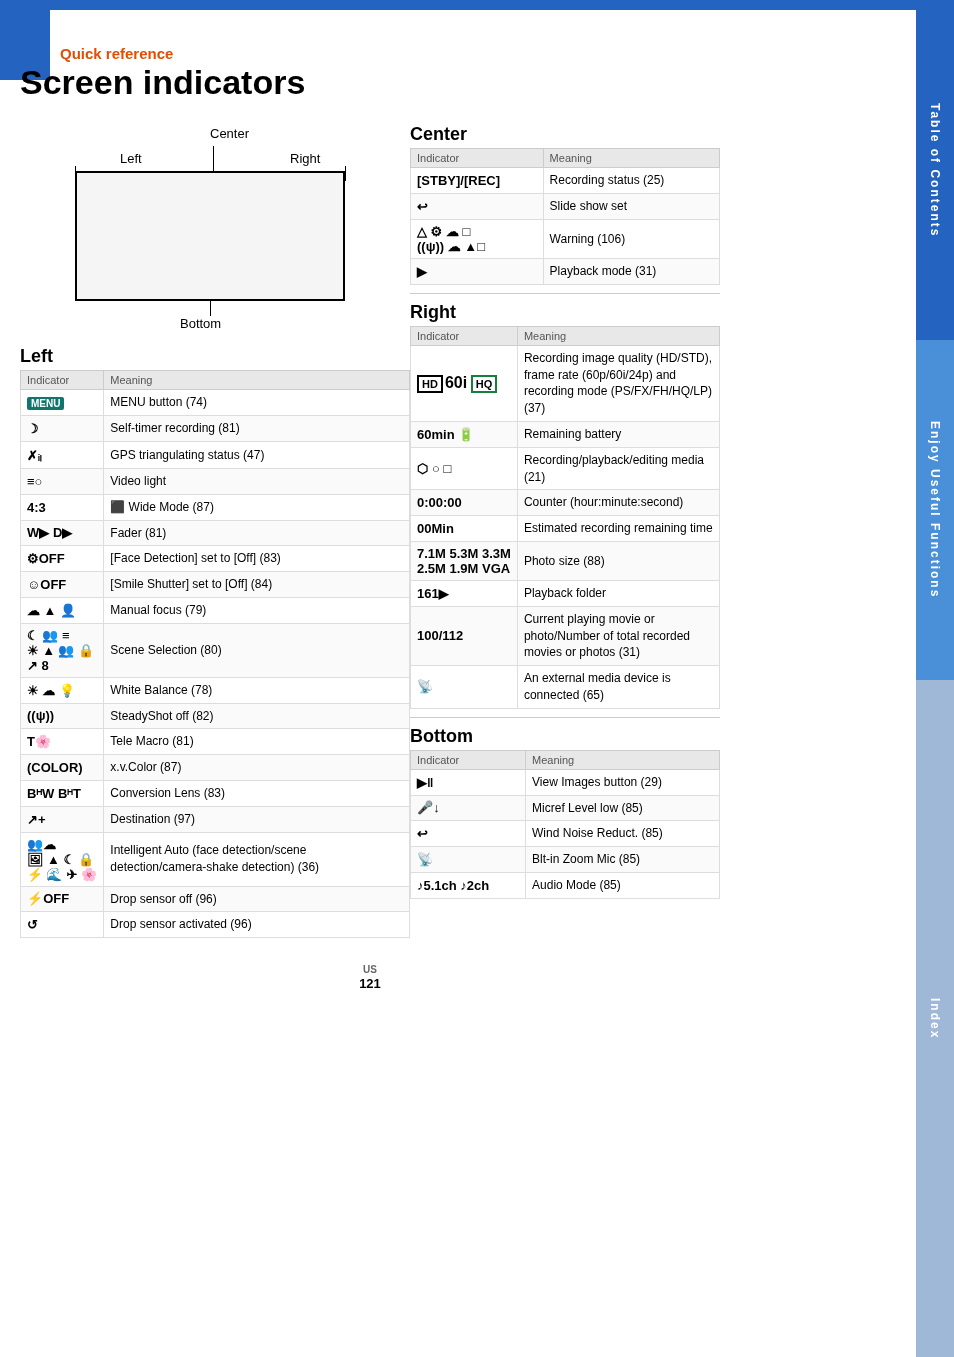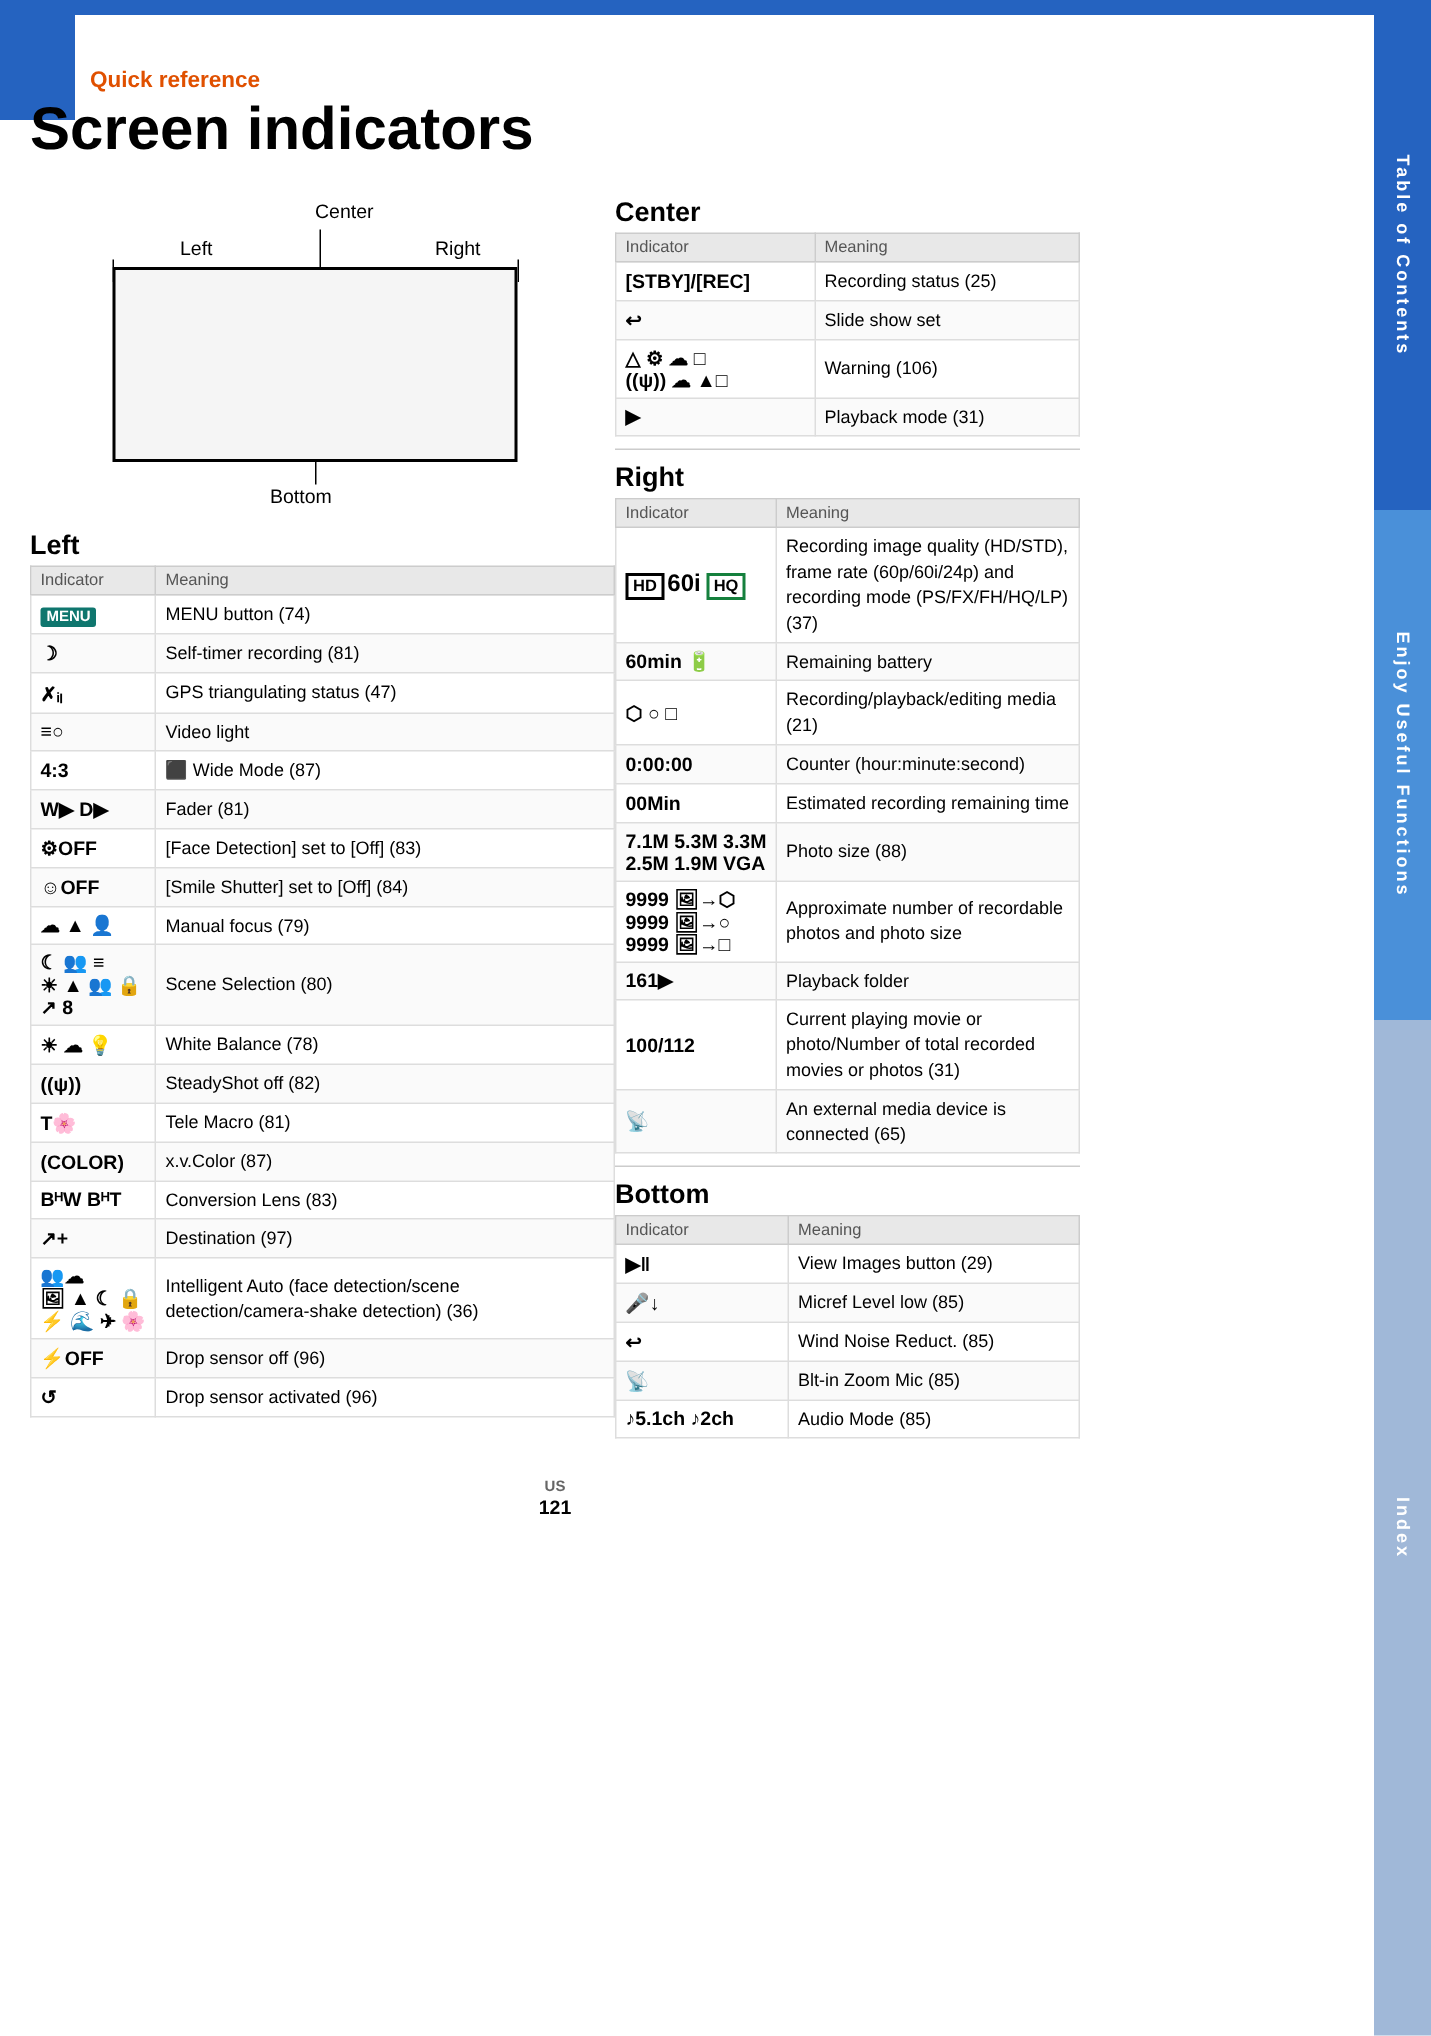--- a/index.html
+++ b/index.html
@@ -102,21 +102,21 @@
       color: #e05000;
       font-size: 15px;
       font-weight: bold;
       margin-top: 30px;
       margin-bottom: 2px;
       margin-left: 40px;
     }
 
     
     .page-title {
-      font-size: 40px;
+      font-size: 34px;
       font-weight: bold;
       margin-left: 0;
       margin-bottom: 15px;
       line-height: 1.1;
     }
 
     
     .two-col {
       display: flex;
       width: 100%;
@@ -464,24 +464,20 @@
             </tr>
             <tr>
               <td class="indicator-cell">00Min</td>
               <td class="meaning-cell">Estimated recording remaining time</td>
             </tr>
             <tr>
               <td class="indicator-cell">7.1M 5.3M 3.3M<br>2.5M 1.9M VGA</td>
               <td class="meaning-cell">Photo size (88)</td>
             </tr>
             <tr>
-              <td class="indicator-cell">9999 🖼→⬡<br>9999 🖼→○<br>9999 🖼→□</td>
-              <td class="meaning-cell">Approximate number of recordable photos and photo size</td>
-            </tr>
-            <tr>
               <td class="indicator-cell">161▶</td>
               <td class="meaning-cell">Playback folder</td>
             </tr>
             <tr>
               <td class="indicator-cell">100/112</td>
               <td class="meaning-cell">Current playing movie or photo/Number of total recorded movies or photos (31)</td>
             </tr>
             <tr>
               <td class="indicator-cell">📡</td>
               <td class="meaning-cell">An external media device is connected (65)</td>

